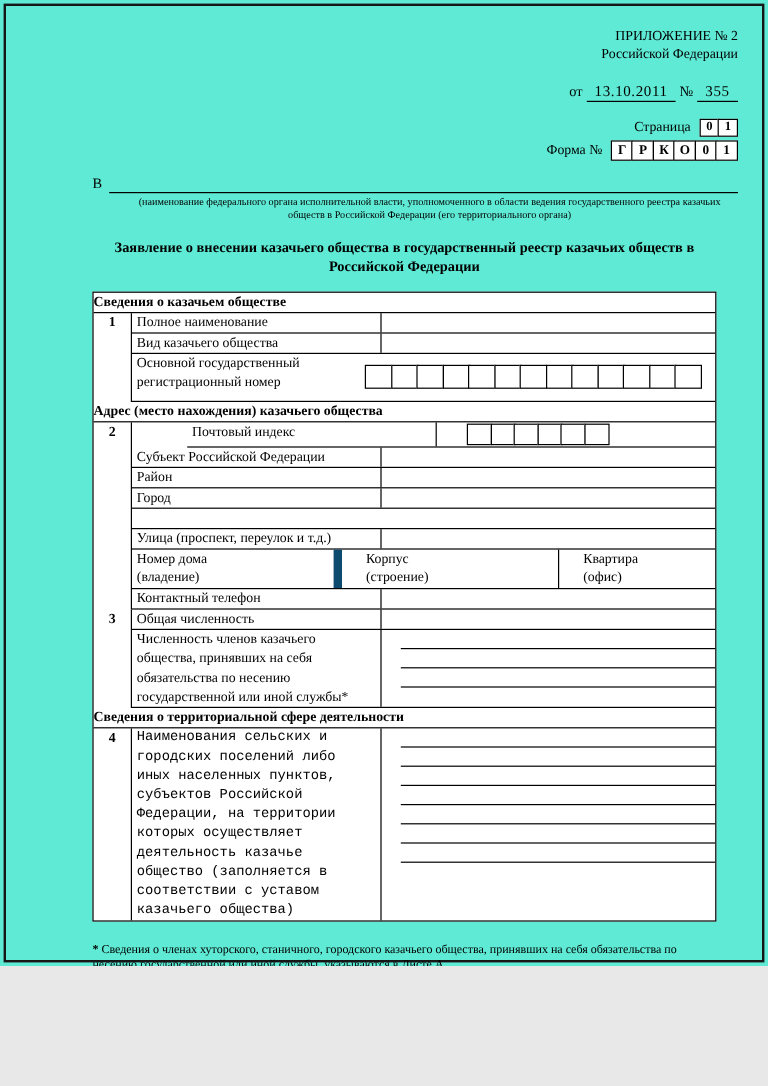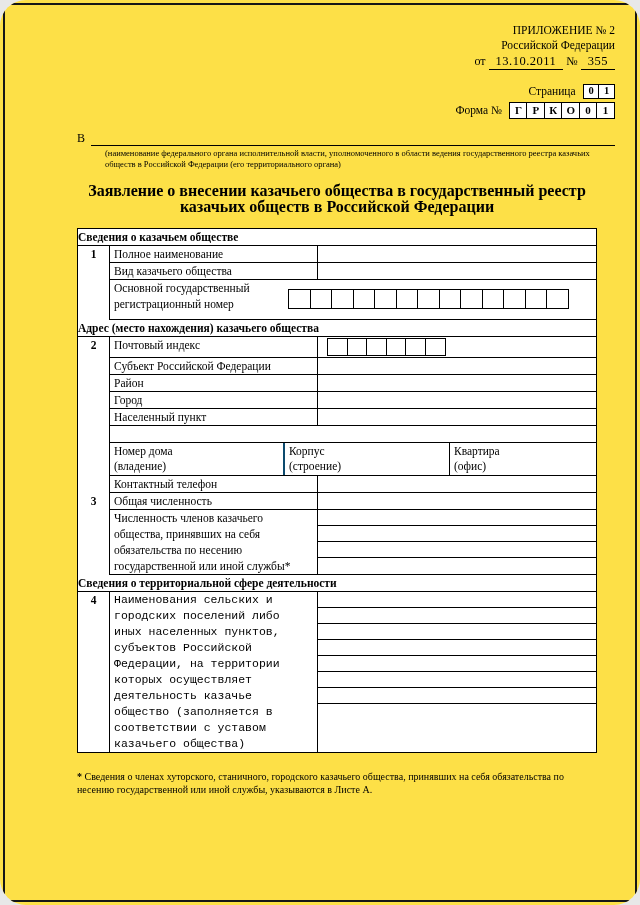--- a/index.html
+++ b/index.html
@@ -1,65 +1,65 @@
 <!DOCTYPE html>
 <html><head>
 <meta charset="utf-8">
 <style>
   * { margin:0; padding:0; box-sizing:border-box; }
   html,body { background:#e8e8e8; }
   body { font-family:"Liberation Serif", serif; color:#000; }
-  .page { position:relative; width:640px; height:905px; background:#fde047; margin:0 auto; overflow:hidden;border-radius:26px; }
+  .page { position:relative; width:640px; height:805px; background:#5eead4; margin:0 auto; overflow:hidden; }
   .page-frame { position:absolute; inset:3px; border:2px solid #161616; pointer-events:none; }
   .content { position:absolute; inset:5px; padding:18px 20px 0 72px; }
 
   
   .hdr-right { text-align:right; font-size:11.5px; line-height:14.5px; }
-  .date-line { margin-top:2px; font-size:12px; }
+  .date-line { margin-top:17px; font-size:12px; }
   .u-val { display:inline-block; border-bottom:1px solid #000; padding:0 7px; font-size:12.5px; letter-spacing:0.5px; }
 
   
   .boxes-row { display:flex; justify-content:flex-end; align-items:center; gap:7px; font-size:11.5px; }
   .boxes-row.first { margin-top:14px; }
   .boxes-row.second { margin-top:3px; }
   .box-strip { display:flex; }
   .cellbox { width:17px; height:15px; border:1.6px solid #000; margin-left:-1.6px; text-align:center;
              font-weight:bold; font-size:10.5px; line-height:12px; background:#fff; }
   .cellbox.form { width:19px; height:17px; font-size:11px; line-height:14px; }
   .cellbox:first-child { margin-left:0; }
 
   
   .addr-line { display:flex; align-items:flex-end; margin-top:12px; font-size:12px; line-height:15px; }
   .addr-rule { flex:1; border-bottom:1px solid #000; height:15px; margin-left:6px; }
-  .addr-note { font-size:8.5px; line-height:11px; margin:2px 4px 0 28px; }
-
-  
-  .doc-title { text-align:center; font-weight:bold; font-size:16px; line-height:16px; margin:13px 18px 0 0; }
+  .addr-note { text-align:center; font-size:8.5px; line-height:11px; margin:2px 4px 0 28px; }
+
+  
+  .doc-title { text-align:center; font-weight:bold; font-size:12px; line-height:16px; margin:13px 18px 0 0; }
 
   
   .form-table { margin:13px 18px 0 0; border:1.6px solid #000; font-size:11.5px; background:#fff; }
   .sec-header { text-align:left; font-weight:bold; border-bottom:1px solid #000; line-height:16px; min-height:17px; }
   .group { display:flex; }
   .num-cell { width:32px; border-right:1px solid #000; text-align:center; font-weight:bold; padding-top:1px; line-height:15px; }
   .grows { flex:1; display:flex; flex-direction:column; min-width:0; }
-  .trow { display:flex; border-bottom:1px solid #000; min-height:17px; }
+  .trow { display:flex; border-bottom:1px solid #000; min-height:17px;gap:16px; }
   .trow.no-bb { border-bottom:none;font-family:Liberation Mono, monospace; }
   .lbl { width:208px; border-right:1px solid #000; padding:0 4px; line-height:16px; }
   .lbl.nb { width:178px; border-right:none; }
   .val { flex:1; min-width:0; }
   .boxes-cell { display:flex; align-items:center; }
   .bigbox { width:23px; height:20px; border:1.5px solid #000; margin-left:-1.5px; background:#fff; }
   .bigbox:first-child { margin-left:0; }
   .midbox { width:21px; height:18px; border:1.5px solid #000; margin-left:-1.5px; background:#fff; }
   .midbox:first-child { margin-left:0; }
   .r-ogrn { min-height:40px; }
   .r-uchet { min-height:24px; }
-  .r-postal { min-height:21px; }
+  .r-postal { min-height:21px;margin-left:46px; }
   .r-house { min-height:32px; }
-  .c3a { width:175px; border-right:2px solid #0c4a6e; padding:1px 4px; line-height:15px; }
+  .c3a { width:175px; border-right:7px solid #0c4a6e; padding:1px 4px; line-height:15px; }
   .c3b { width:165px; border-right:1px solid #000; padding:1px 4px; line-height:15px; }
   .c3c { flex:1; padding:1px 4px; line-height:15px; }
   .wrap-lbl { display:inline-block; max-width:74px; }
   .sublines { display:flex; flex-direction:column; }
   .subrow { height:16px; border-bottom:1px solid #000; }
   .subrow:last-child { border-bottom:none; }
 
   
   .footnote { margin:17px 28px 0 0; font-size:10px; line-height:13px; }
   .footnote b { font-weight:bold; }
@@ -170,24 +170,24 @@
           </div>
           <div class="trow">
             <div class="lbl">Район</div>
             <div class="val"></div>
           </div>
           <div class="trow">
             <div class="lbl">Город</div>
             <div class="val"></div>
           </div>
           <div class="trow">
-            <div class="lbl">Населенный пункт</div>
-            <div class="val"></div>
-          </div>
-          <div class="trow">
+            <div class="val"></div>
+          </div>
+          <div class="trow">
+            <div class="lbl">Улица (проспект, переулок и т.д.)</div>
             <div class="val"></div>
           </div>
           <div class="trow r-house">
             <div class="c3a">
               <span class="wrap-lbl">Номер дома (владение)</span>
             </div>
             <div class="c3b">
               <span class="wrap-lbl">Корпус (строение)</span>
             </div>
             <div class="c3c">

